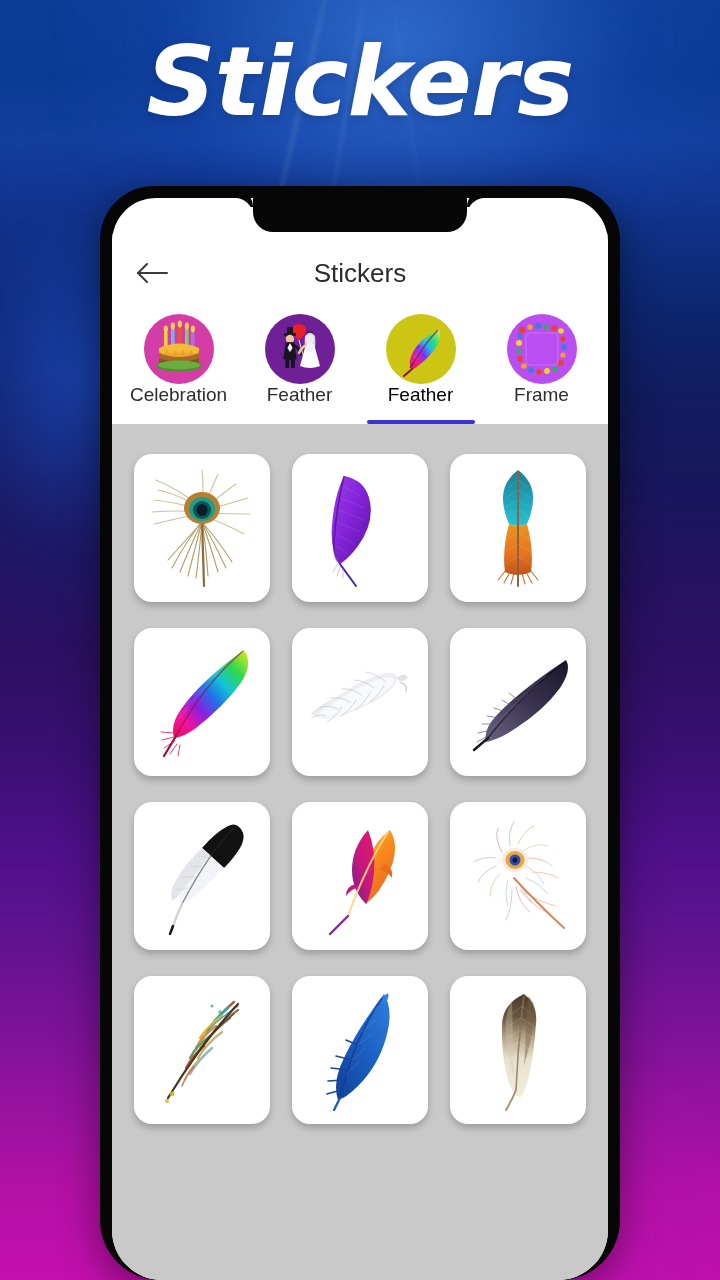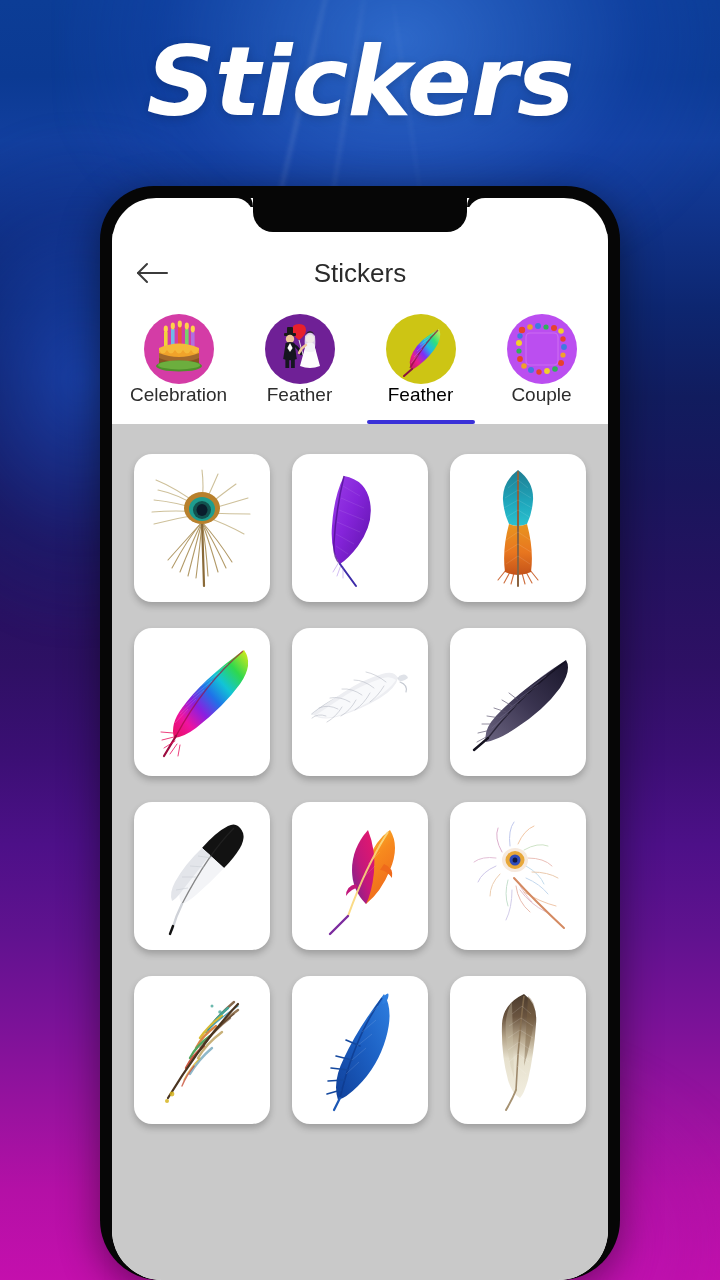--- a/index.html
+++ b/index.html
@@ -325,21 +325,21 @@
                 <circle cx="20" cy="52" r="3.0" fill="#3f7ae0"></circle>
               <circle cx="13" cy="48" r="2.8" fill="#f2a02a"></circle>
                 <circle cx="9" cy="41" r="2.9" fill="#e8412c"></circle>
               <circle cx="8" cy="33" r="2.6" fill="#2fb05a"></circle>
                 <circle cx="8" cy="25" r="3.0" fill="#f2d02a"></circle>
               <circle cx="9" cy="18" r="2.7" fill="#3f7ae0"></circle>
             </g>
             <rect x="15" y="15" width="32" height="32" rx="4" fill="none" stroke="#d87ef5" stroke-width="1.2" opacity=".6"></rect>
           </svg>
         </div>
-        <div class="tab-label">Couple</div>
+        <div class="tab-label">Frame</div>
 
       </div>
     </div>
 
     <div id="grid-area">
       <div id="grid">
 
         <div class="sticker-card">
           <svg width="120" height="128" viewBox="0 0 120 128">
             <g stroke="#cbbd95" stroke-width="1.1" fill="none" stroke-linecap="round" opacity=".95">

